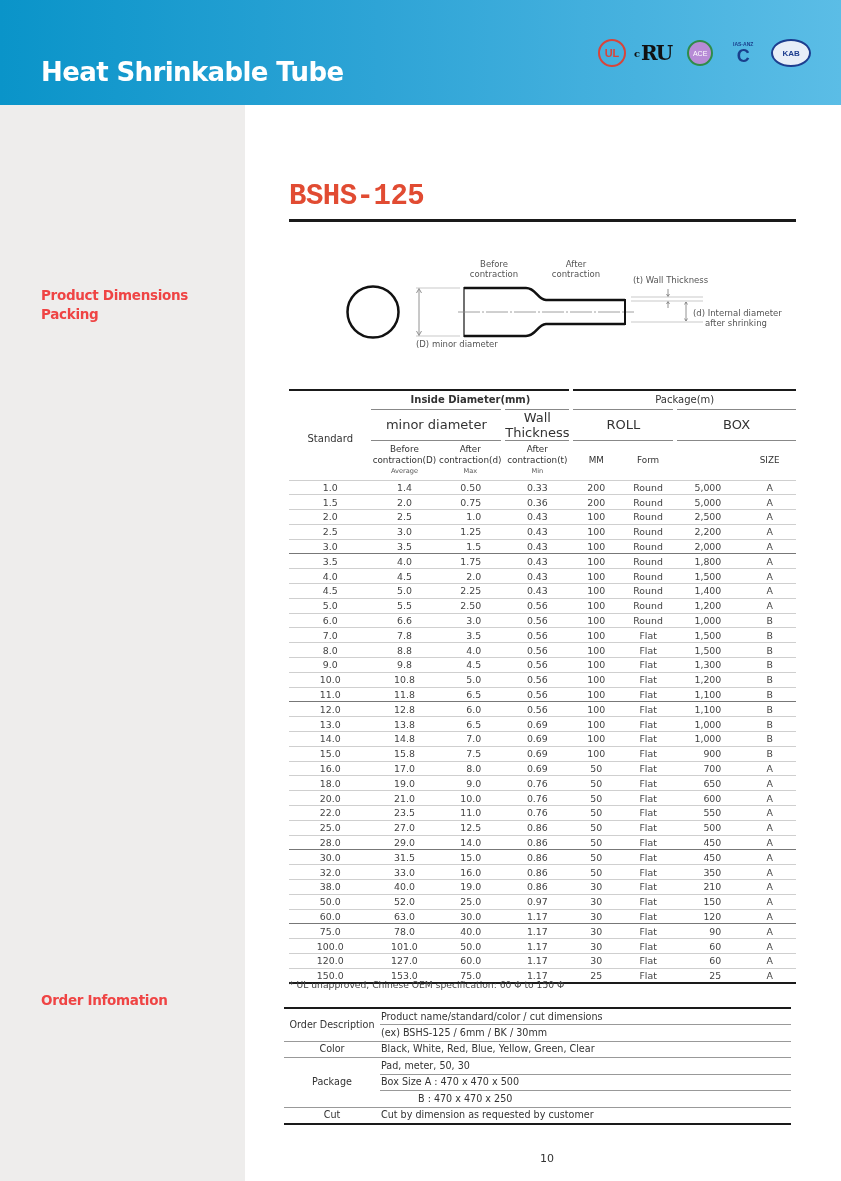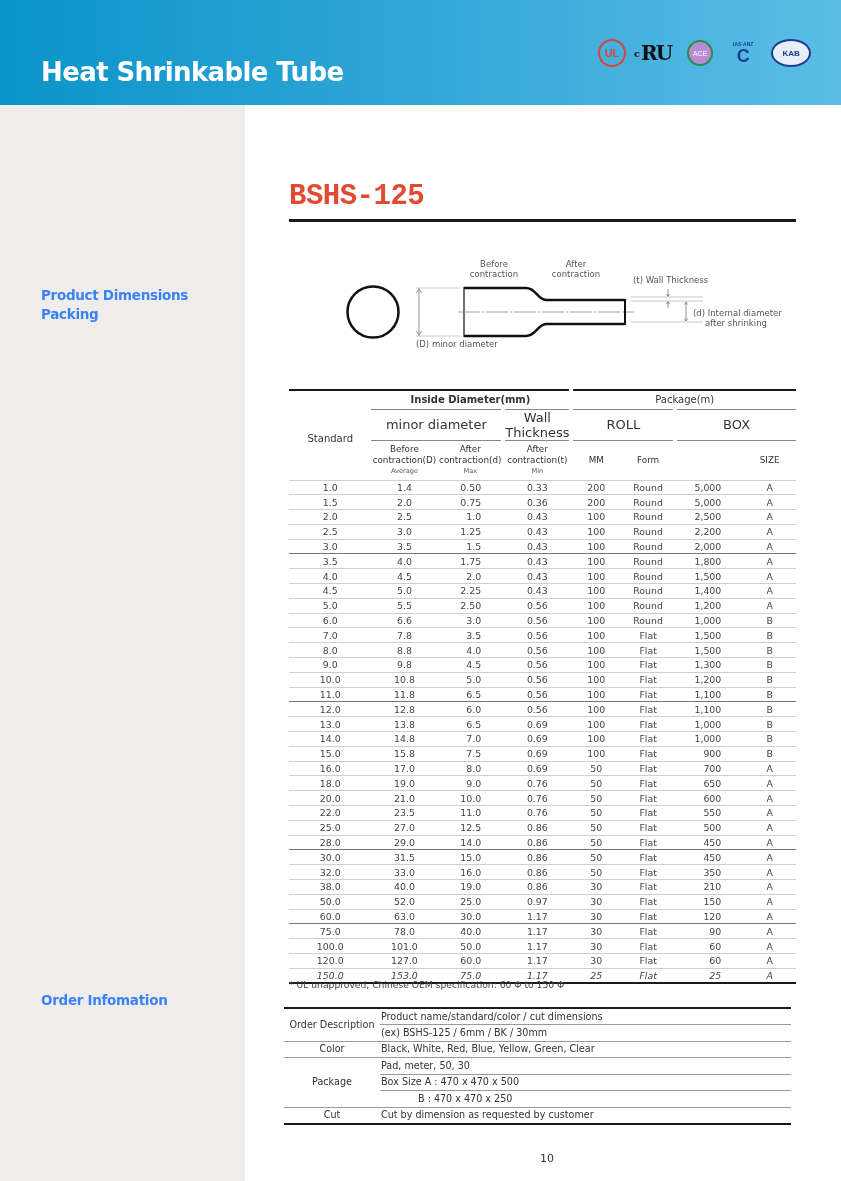--- a/index.html
+++ b/index.html
@@ -20,21 +20,21 @@
   .logo { display: flex; align-items: center; justify-content: center; }
   .logo-ul { width: 28px; height: 28px; border: 2.5px solid #d8443a; border-radius: 50%; color: #d8443a; font-size: 11px; font-weight: bold; }
   .logo-ru { font-weight: bold; font-size: 20px; color: #111; font-family: "DejaVu Serif", serif; letter-spacing: -2px; margin-left: 2px; }
   .logo-ru small { font-size: 10px; margin-right: 3px; }
   .logo-ace { width: 26px; height: 26px; border-radius: 50%; background: #b78bd6; border: 2px solid #2f8c49; color: #fff; font-size: 7px; margin-left: 10px; }
   .logo-ias { width: 28px; height: 32px; flex-direction: column; color: #1a3f8c; font-size: 5px; font-weight: bold; margin-left: 10px; }
   .logo-ias .c { font-size: 18px; line-height: 18px; color: #1a3f8c; }
   .logo-kab { width: 40px; height: 28px; border-radius: 50%; border: 2px solid #1d3e8f; color: #1d3e8f; font-size: 8px; font-weight: bold; margin-left: 8px; background: #e7eef8; }
 
   .sidebar { position: absolute; left: 0; top: 105px; width: 245px; height: 1076px; background: #eeedec; }
-  .side-label { position: absolute; left: 41px; font-family: "DejaVu Sans", sans-serif; font-weight: bold; font-size: 13.5px; color: #3b82f6; line-height: 19px; letter-spacing: -0.3px; }
+  .side-label { position: absolute; left: 41px; font-family: "DejaVu Sans", sans-serif; font-weight: bold; font-size: 13.5px; color: #ef4444; line-height: 19px; letter-spacing: -0.3px; }
 
   .product-title {
     position: absolute; left: 289px; top: 180px;
     font-family: Liberation Mono, monospace; font-weight: bold; font-size: 29px; color: #e14b32; letter-spacing: -0.5px;
   }
   .title-rule { position: absolute; left: 289px; top: 219px; width: 507px; height: 3px; background: #1a1a1a; }
 
   .diagram { position: absolute; left: 330px; top: 250px; width: 470px; height: 110px; }
   .diagram text { font-family: "DejaVu Sans", sans-serif; font-size: 8.5px; fill: #555; }
 
@@ -46,21 +46,21 @@
   .h1 .bold { font-weight: bold; }
   .h2 th { height: 20px; font-size: 13px; }
   .h3 th { height: 40px; font-size: 8.8px; line-height: 11px; }
   .sub { font-size: 6.6px; color: #555; }
   .ul { border-bottom: 1px solid #888; }
   .gap-l { border-left: 4px solid #fff; }
   .gap-r { border-right: 4px solid #fff; }
   .spec-table tbody td { height: 14.8px; text-align: center; border-top: 1px solid #cfcfcf; padding: 0; line-height: 13px; }
   .spec-table tbody tr.group td { border-top: 1.5px solid #777; }
   .spec-table tbody tr.first td { border-top: 1px solid #cfcfcf; }
-  .spec-table tbody tr:last-child td { border-bottom: 2.5px solid #1a1a1a; font-style: italic; }
+  .spec-table tbody tr:last-child td { border-bottom: 2.5px solid #1a1a1a; }
   .spec-table td.r { text-align: right; padding-right: 22px; }
   .spec-table td.box { text-align: right; padding-right: 22px; }
 
   .footnote { position: absolute; left: 289px; top: 979px; font-family: "DejaVu Sans", sans-serif; font-size: 9.2px; color: #444; }
 
   .order-table { position: absolute; left: 284px; top: 1007px; width: 507px; font-size: 9.6px; color: #333; }
   .order-table { border-top: 2.5px solid #1a1a1a; border-bottom: 2.5px solid #1a1a1a; }
   .order-table td { height: 16.5px; padding: 0; border-top: 1px solid #999; line-height: 14px; }
   .order-table tr:first-child td { border-top: none; }
   .order-table td.k { width: 96px; text-align: center; color: #333; }

